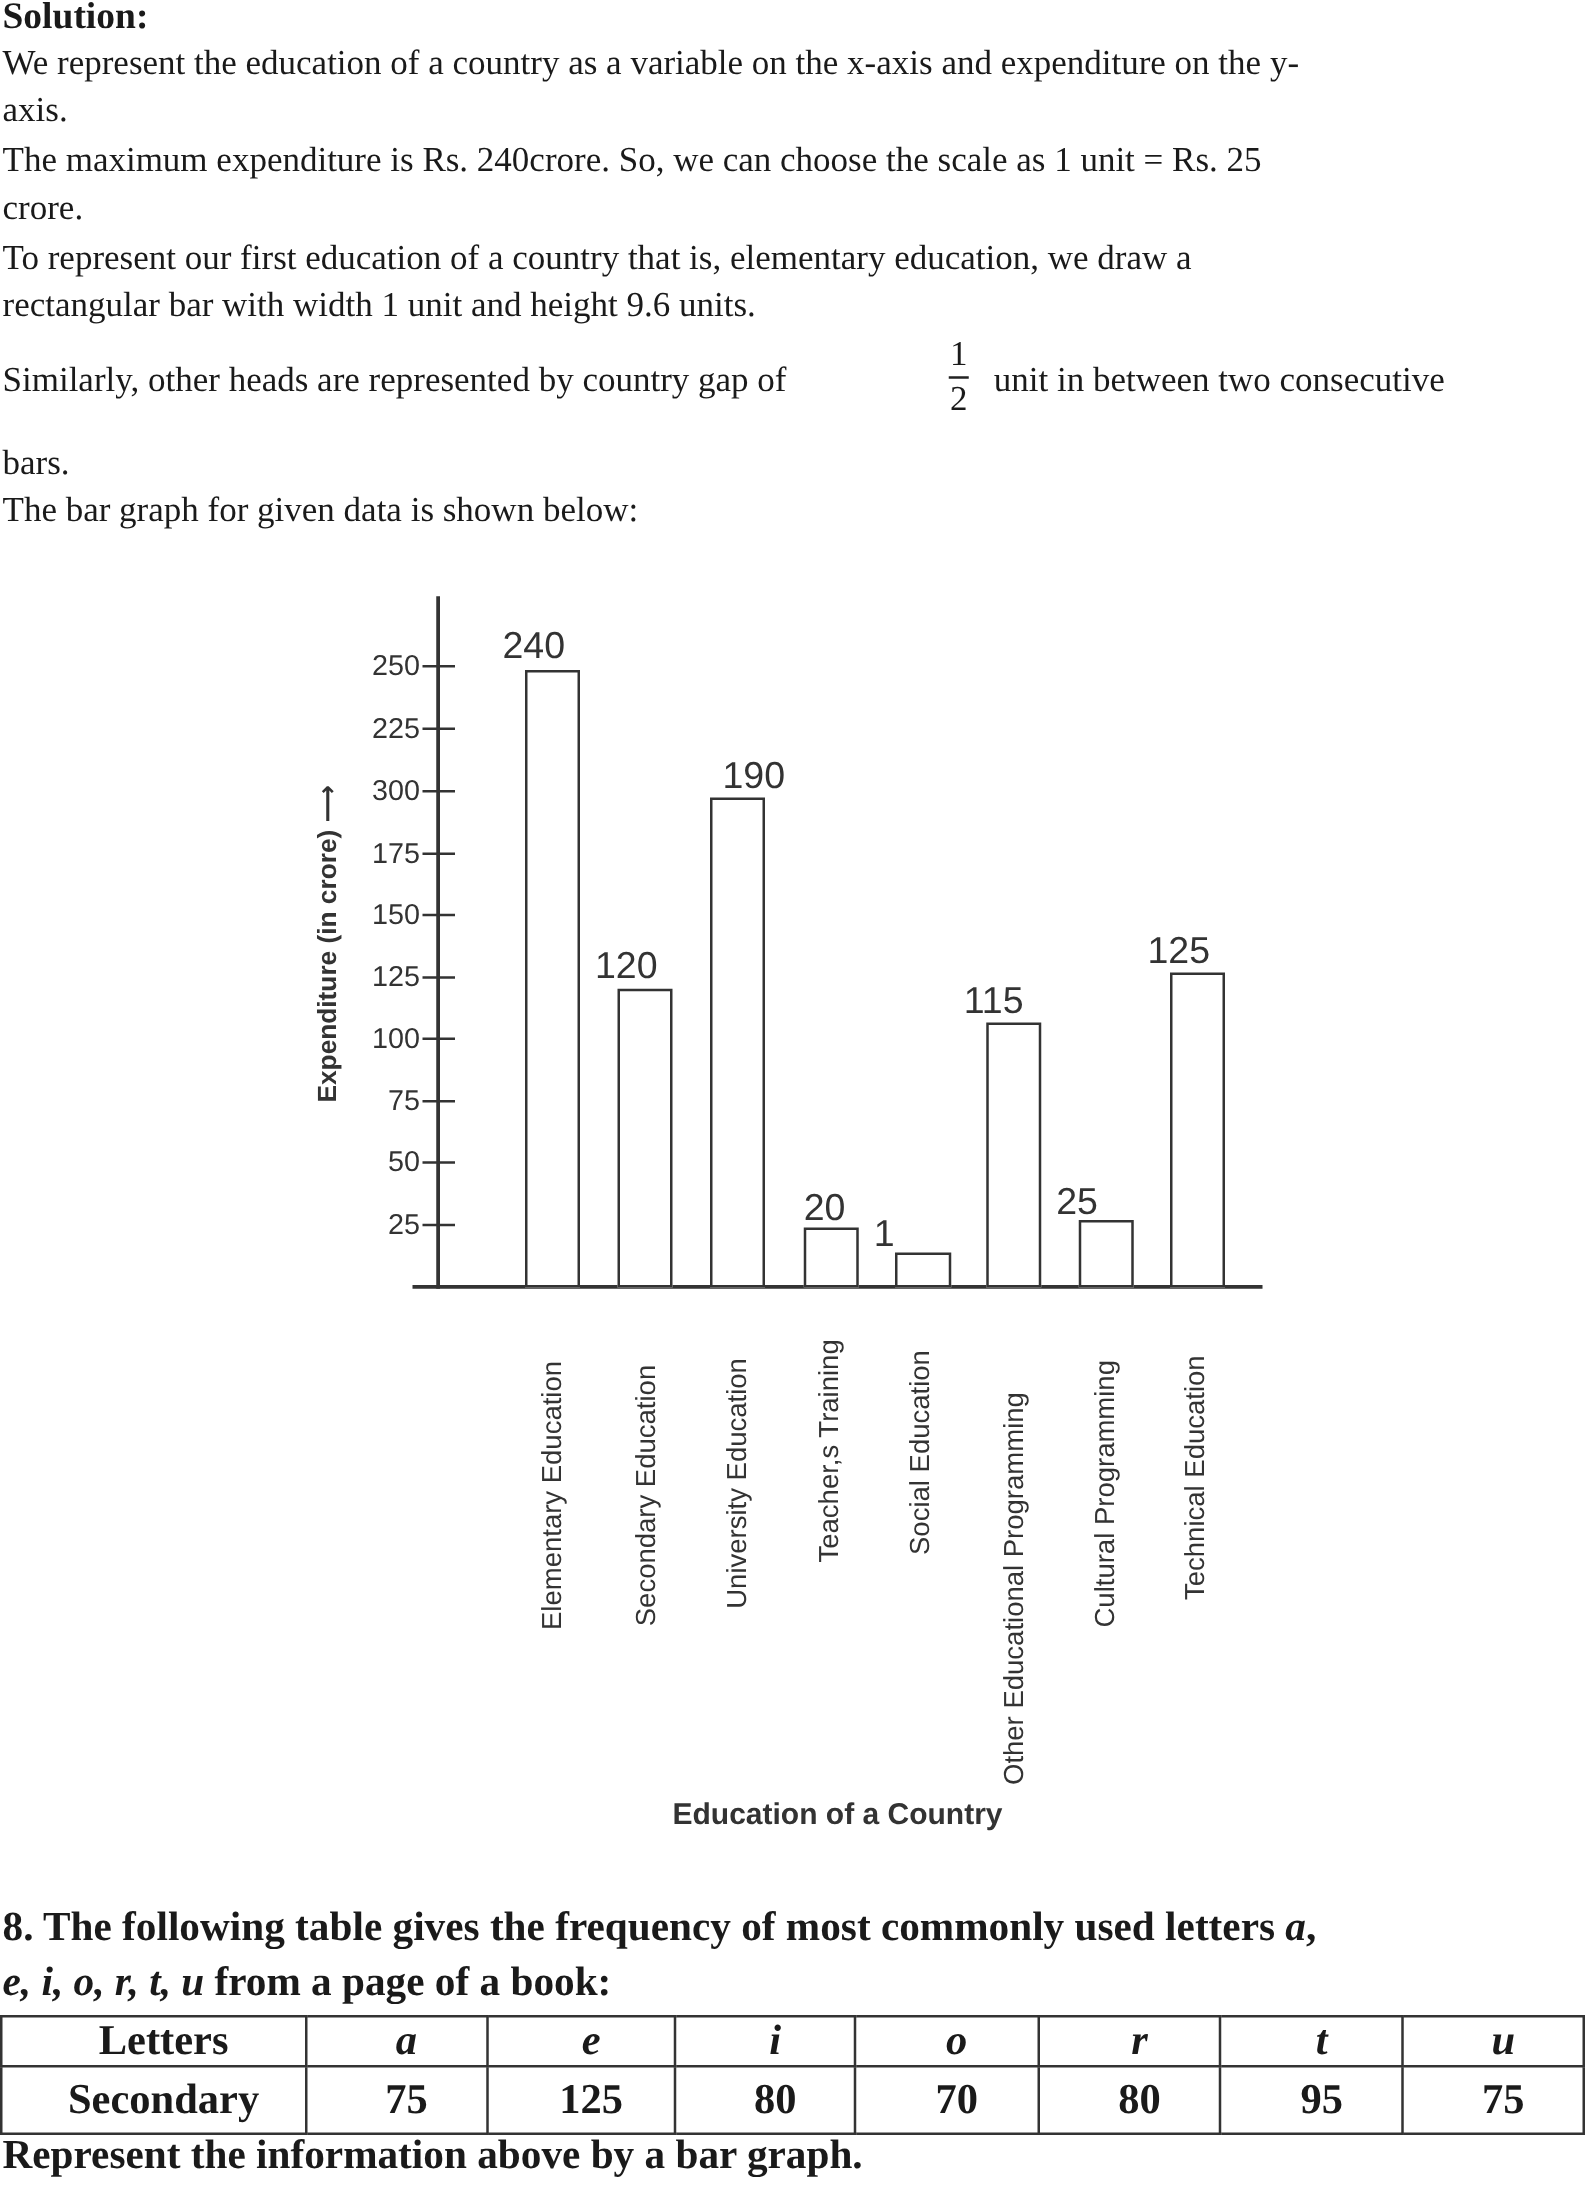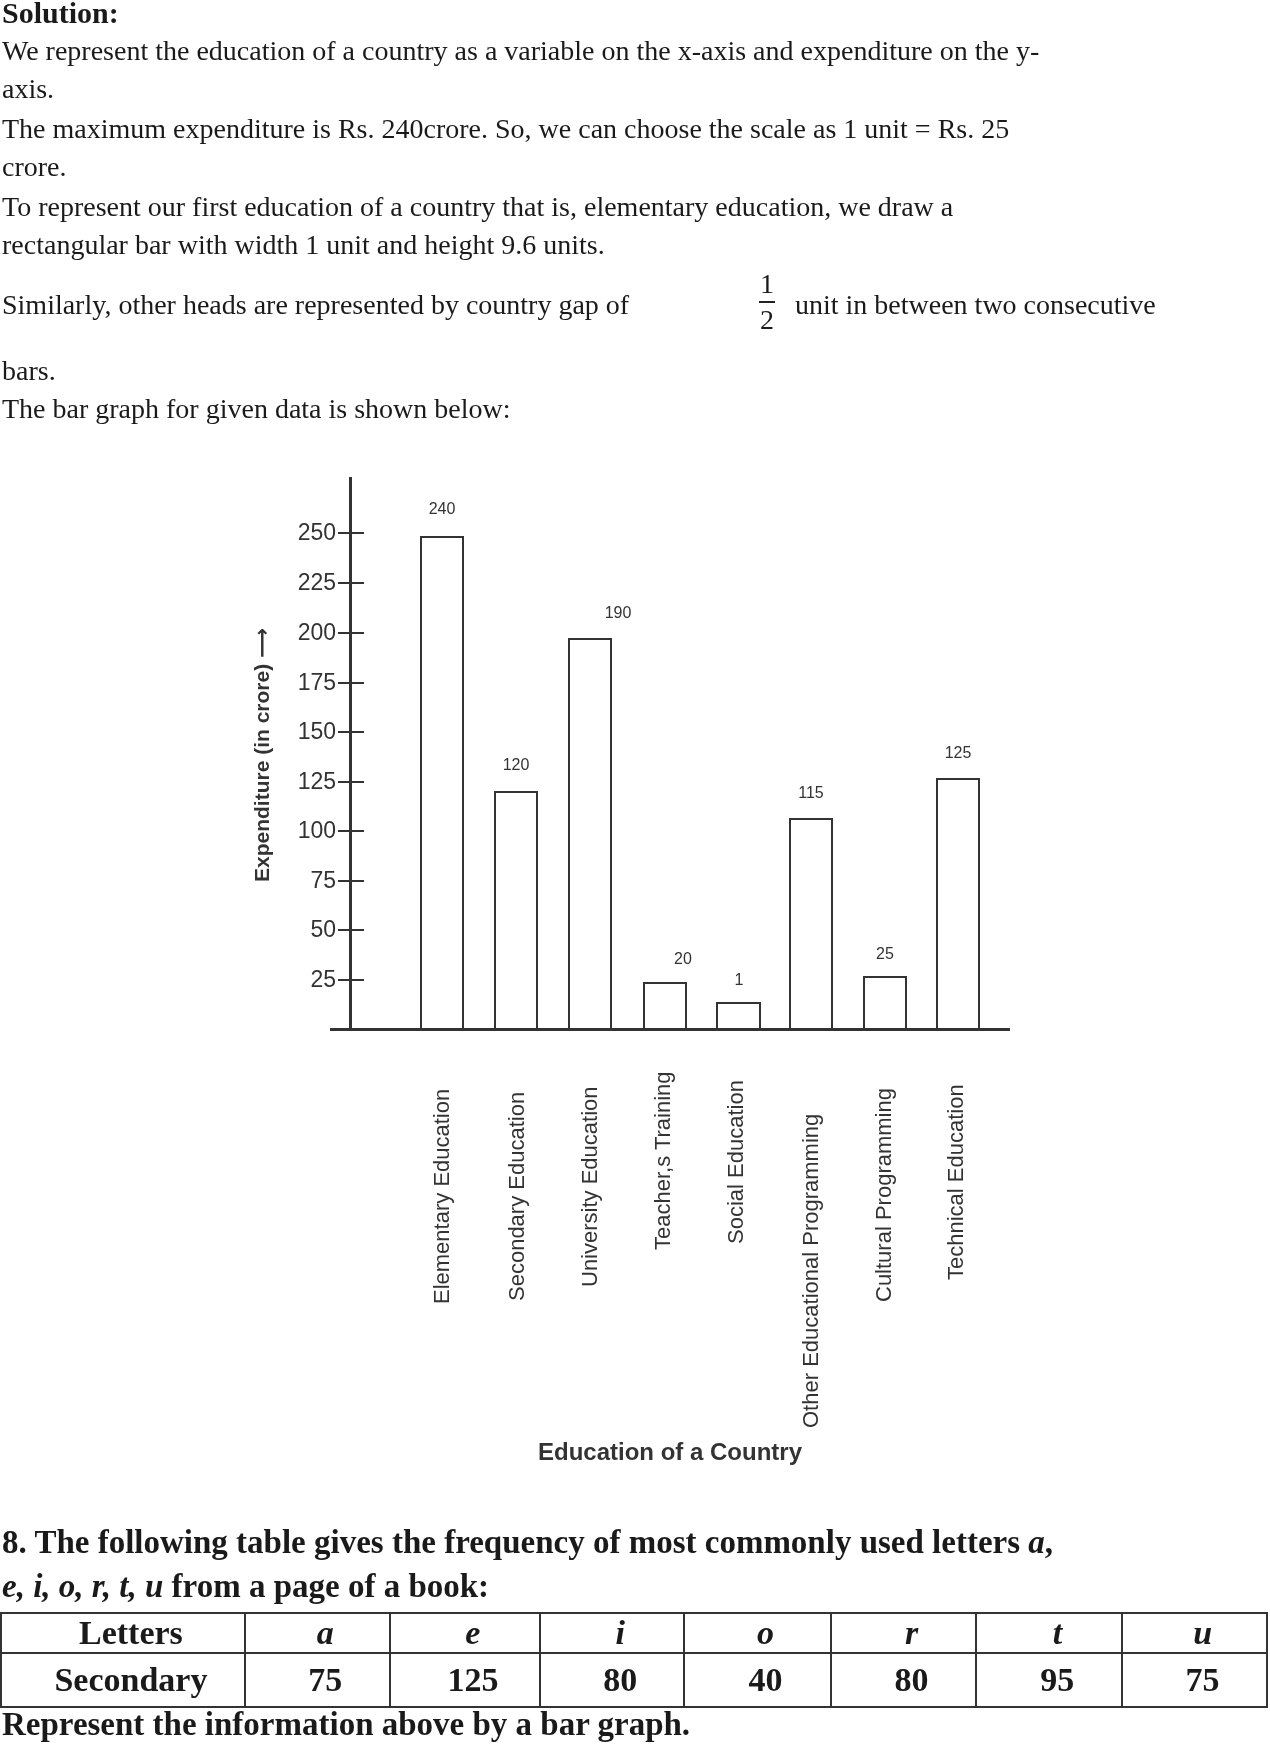--- a/index.html
+++ b/index.html
@@ -9,21 +9,21 @@
   .p{font-size:28px;line-height:34px;}
   .heading{font-weight:bold;font-size:30px;}
   .frac{position:absolute;text-align:center;font-size:28px;line-height:28px;}
   .frac .bar{display:block;height:2px;background:#222;width:16px;margin:3px auto;}
   
   .chart-sans{font-family:"Liberation Sans","DejaVu Sans",sans-serif;color:#333;}
   .axis{position:absolute;background:#333;}
   .tick{position:absolute;height:2px;width:26px;background:#333;}
   .ticklbl{position:absolute;font-size:23px;text-align:right;width:60px;}
   .barbox{position:absolute;border:2.5px solid #333;box-sizing:border-box;background:#fff;}
-  .vallbl{position:absolute;font-size:16px;text-align:center;width:80px;}
+  .vallbl{position:absolute;font-size:30px;width:80px;}
   .xcat{position:absolute;font-size:22px;transform-origin:left top;transform:rotate(-90deg);white-space:nowrap;}
   .ylbl{position:absolute;font-size:21px;font-weight:bold;transform-origin:left top;transform:rotate(-90deg);white-space:nowrap;}
   .xtitle{position:absolute;font-size:24px;font-weight:bold;}
   
   table.freq{position:absolute;left:0;top:1612px;width:1268px;border-collapse:collapse;}
   table.freq td{border:2.5px solid #333;font-size:34px;font-weight:bold;padding:0 0 0 16px;height:38px;line-height:38px;text-align:center;}
   table.freq tr.r2 td{height:52px;}
   .it{font-style:italic;}
 </style>
 </head>
@@ -53,21 +53,21 @@
 
   <div class="axis" style="left:349px;top:477px;width:3px;height:554px;"></div>
   <div class="axis" style="left:330px;top:1028px;width:680px;height:3px;"></div>
 
   <div>
     <div class="tick" style="left:338px;top:532px;"></div>
     <div class="ticklbl" style="left:276px;top:519px;">250</div>
     <div class="tick" style="left:338px;top:582px;"></div>
     <div class="ticklbl" style="left:276px;top:569px;">225</div>
     <div class="tick" style="left:338px;top:632px;"></div>
-    <div class="ticklbl" style="left:276px;top:619px;">200</div>
+    <div class="ticklbl" style="left:276px;top:619px;">300</div>
     <div class="tick" style="left:338px;top:682px;"></div>
     <div class="ticklbl" style="left:276px;top:669px;">175</div>
     <div class="tick" style="left:338px;top:731px;"></div>
     <div class="ticklbl" style="left:276px;top:718px;">150</div>
     <div class="tick" style="left:338px;top:781px;"></div>
     <div class="ticklbl" style="left:276px;top:768px;">125</div>
     <div class="tick" style="left:338px;top:830px;"></div>
     <div class="ticklbl" style="left:276px;top:817px;">100</div>
     <div class="tick" style="left:338px;top:880px;"></div>
     <div class="ticklbl" style="left:276px;top:867px;">75</div>
@@ -140,21 +140,21 @@
     <td class="it">o</td>
     <td class="it">r</td>
     <td class="it">t</td>
     <td class="it">u</td>
   </tr>
   <tr class="r2">
     <td>Secondary</td>
     <td>75</td>
     <td>125</td>
     <td>80</td>
-    <td>40</td>
+    <td>70</td>
     <td>80</td>
     <td>95</td>
     <td>75</td>
   </tr>
 </tbody>
   </table>
 
 <div class="abs" style="left:2px;top:1706px;font-size:33px;font-weight:bold;">Represent the information above by a bar graph.</div>
 
 </body></html>

